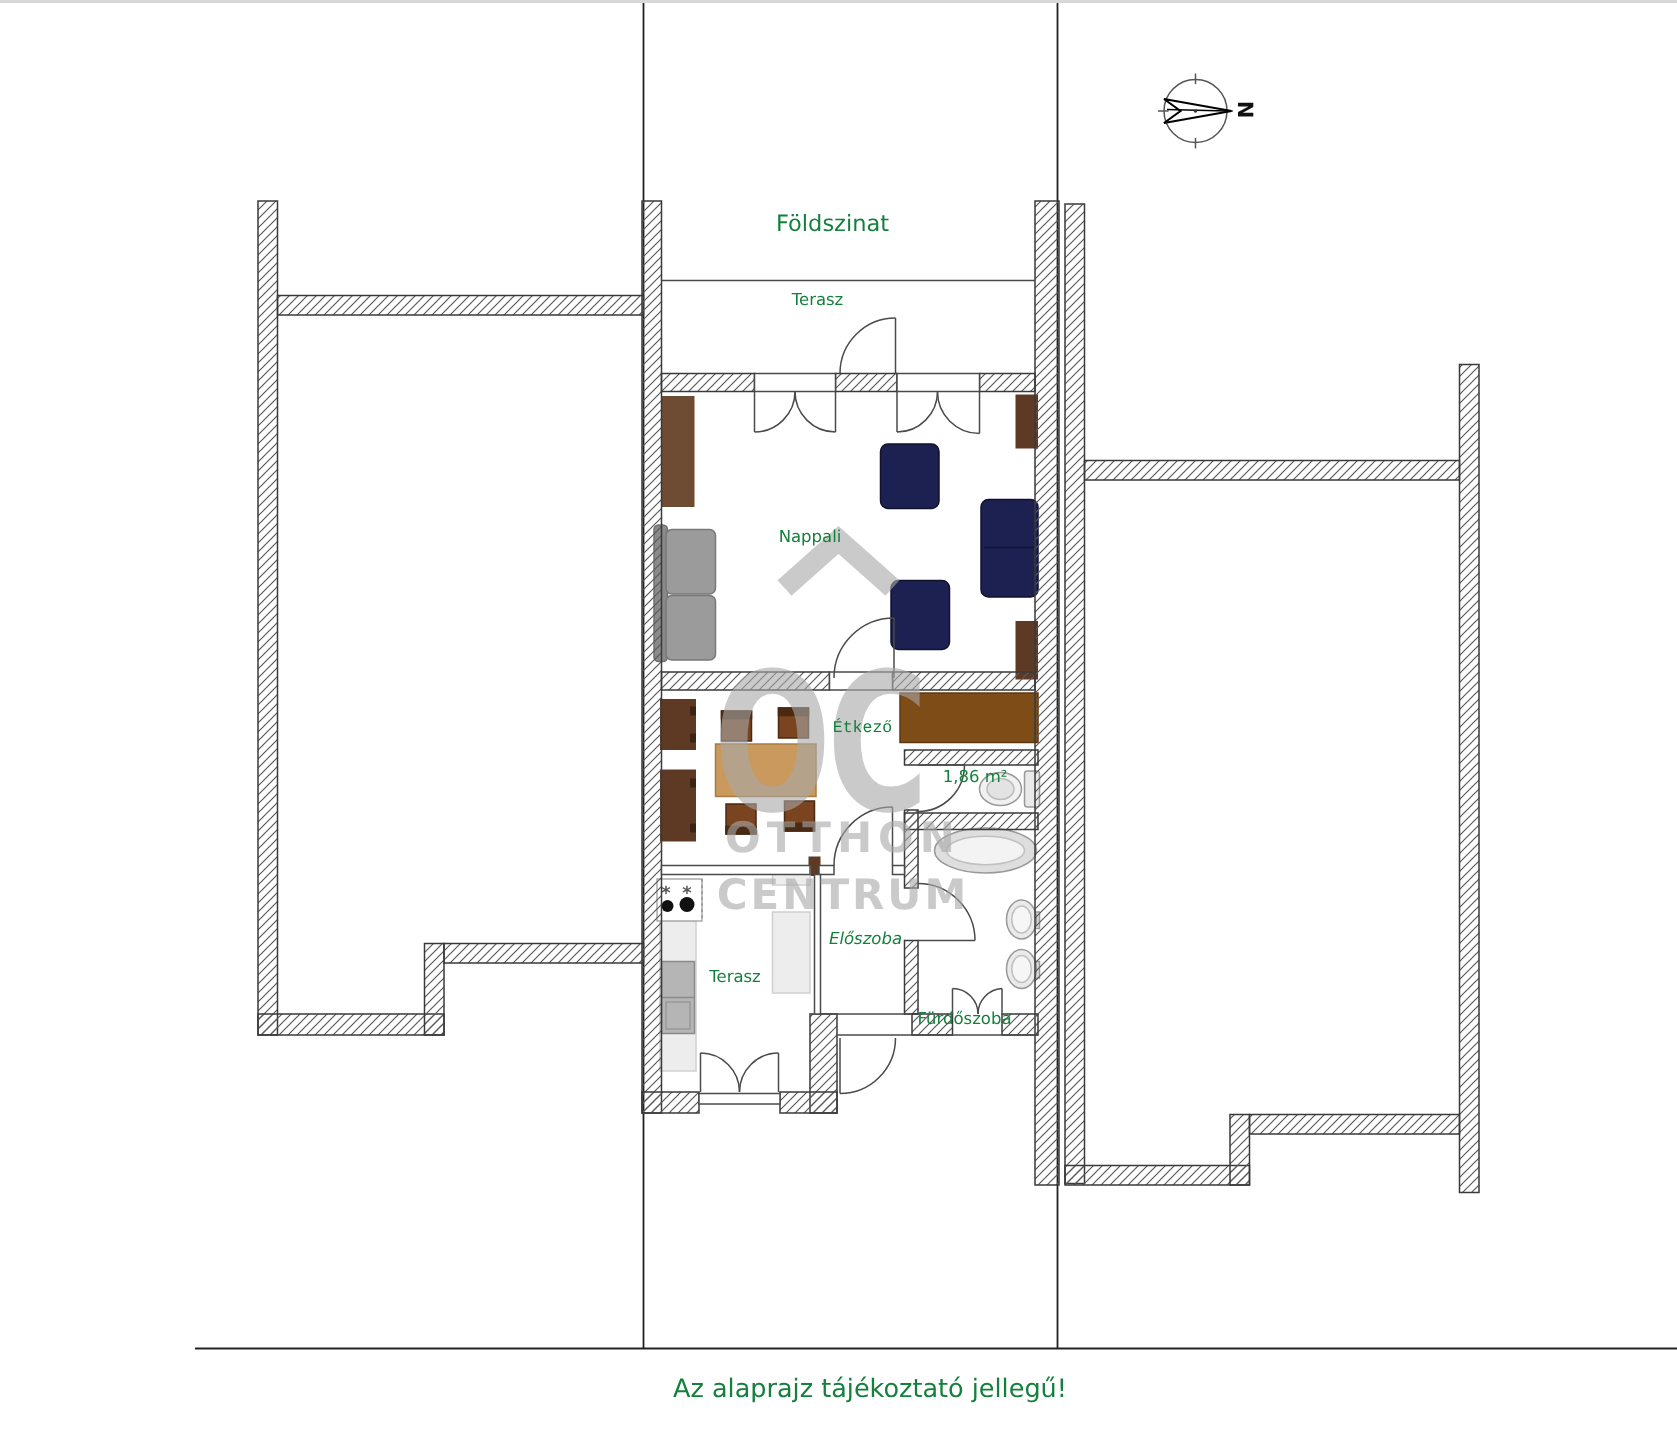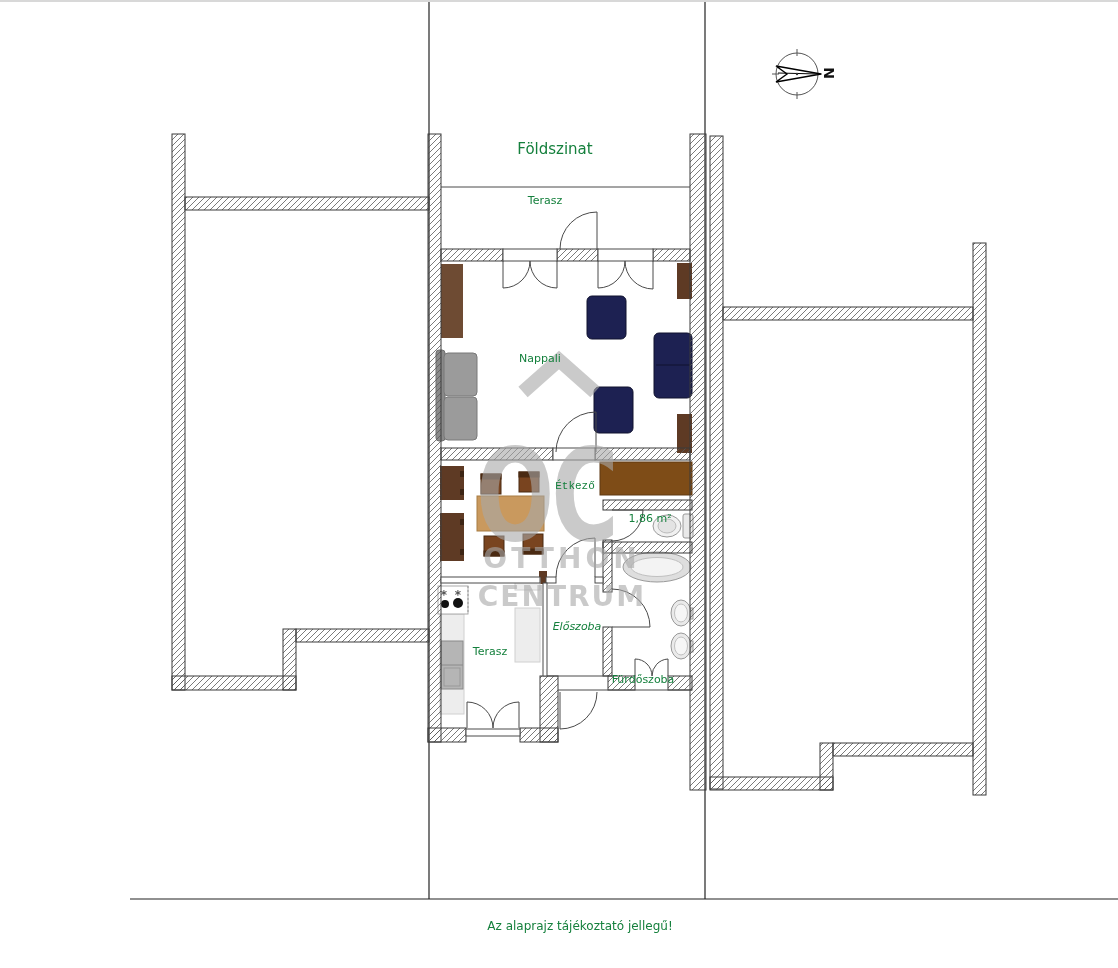--- a/index.html
+++ b/index.html
@@ -2,21 +2,21 @@
 <html><head>
 <meta charset="utf-8">
 <style>
   html,body{margin:0;padding:0;background:#fff;}
   body{width:1118px;height:968px;position:relative;font-family:"DejaVu Sans",sans-serif;}
   .canvas{position:absolute;left:0;top:0;width:1118px;height:968px;}
   svg.plan{position:absolute;left:0;top:0;}
   .label{position:absolute;transform:translate(-50%,-50%);color:#15803d;white-space:nowrap;z-index:20;}
   .room{font-size:11px;}
   .title{font-size:15px;}
-  .footer{font-size:12px;}
+  .footer{font-size:17px;}
 </style>
 </head>
 <body>
 
 <div class="canvas">
 
 <svg class="plan" width="1118" height="968" viewBox="0 0 1118 968">
   <defs>
     <pattern id="hatch" width="6" height="6" patternUnits="userSpaceOnUse">
       <path d="M0,6 L6,0 M-1.5,1.5 L1.5,-1.5 M4.5,7.5 L7.5,4.5" stroke="#595959" stroke-width="0.8" fill="none"></path>

